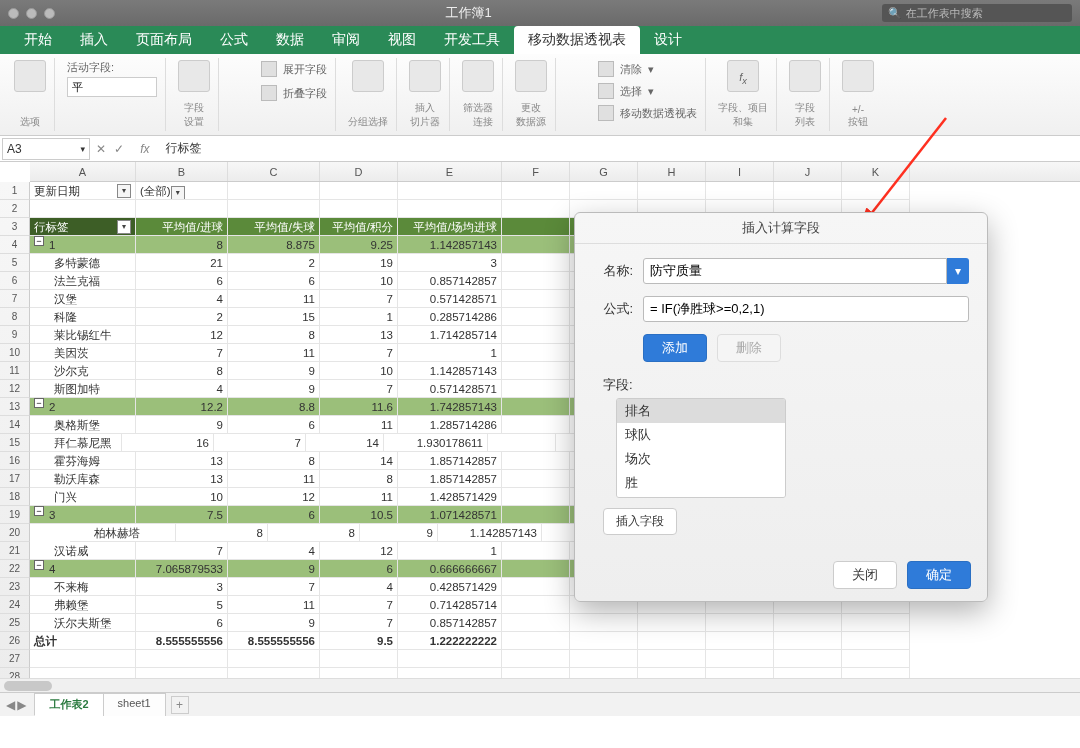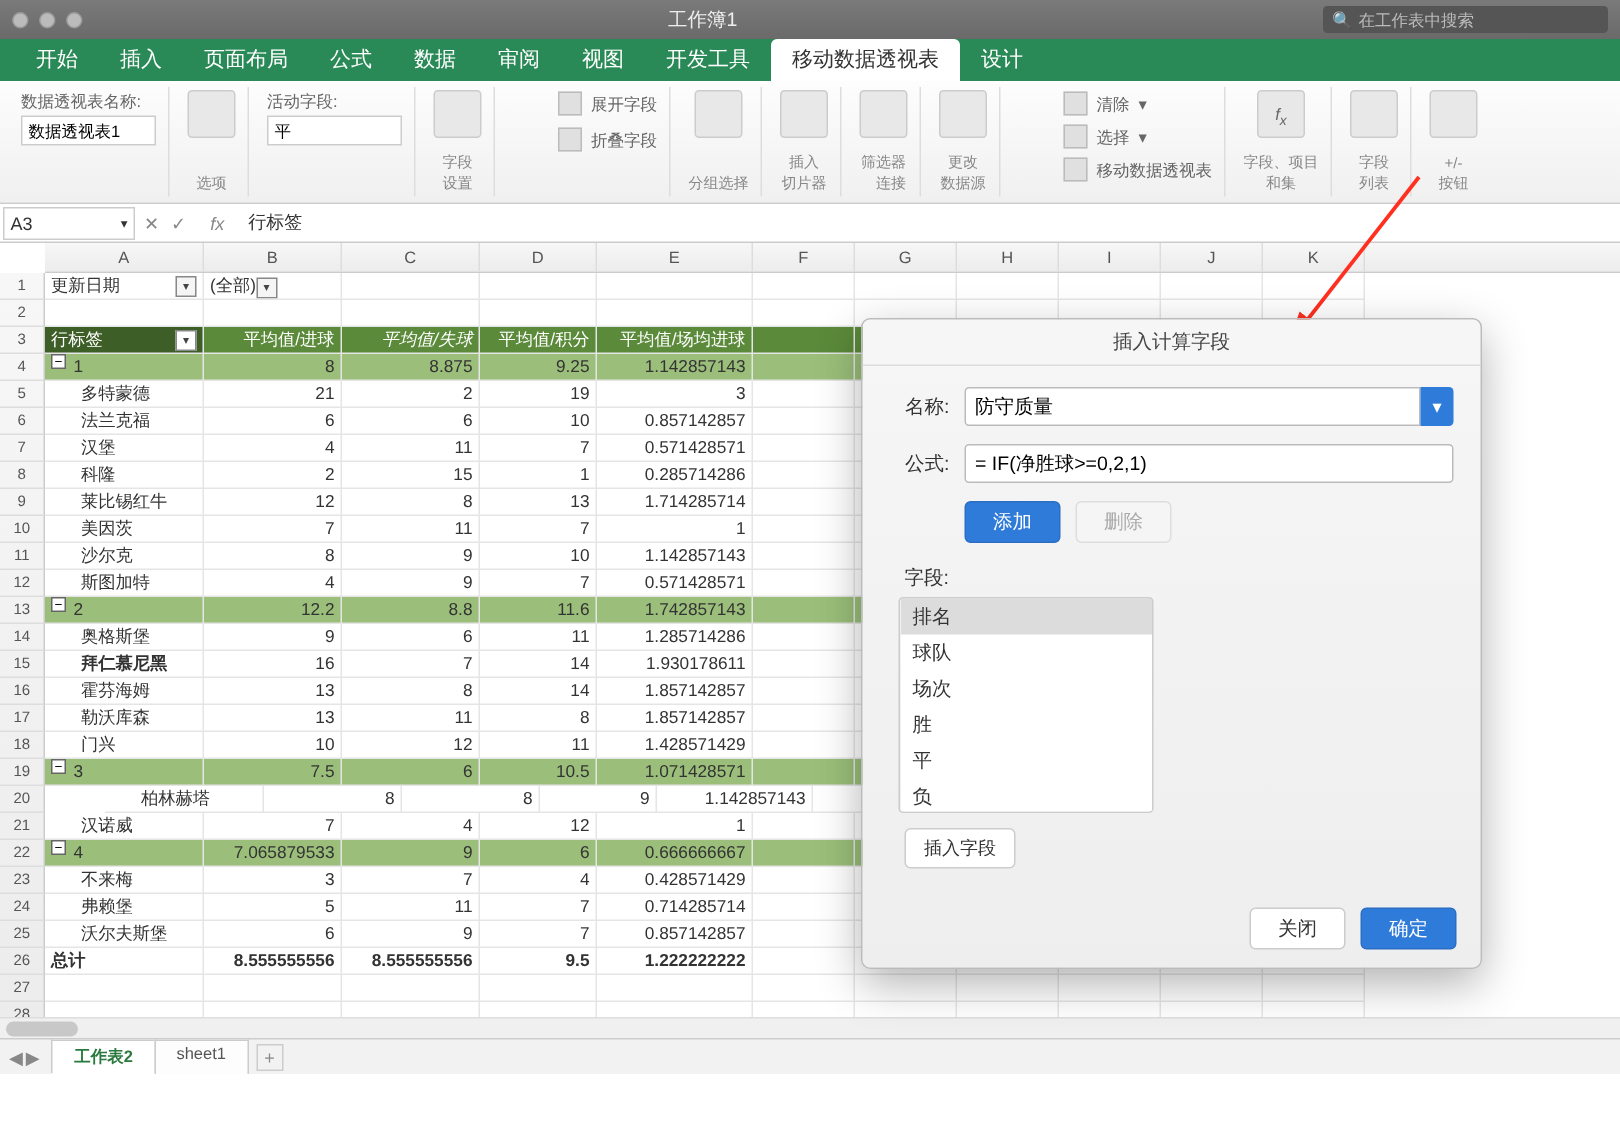--- a/index.html
+++ b/index.html
@@ -75,21 +75,21 @@
 .drow input{ flex:1; height:26px; border:1px solid #bbb; border-radius:3px; padding:0 6px; font-size:13px;}
 .name-input-wrap{ flex:1; display:flex;}
 .name-input-wrap input{ border-radius:3px 0 0 3px;}
 .name-drop{ width:22px; background:#2f7bd9; border-radius:0 3px 3px 0; display:flex; align-items:center; justify-content:center; color:#fff;}
 .dbtns{ display:flex; gap:10px; margin-left:50px; margin-bottom:14px;}
 .dbtn{ padding:4px 18px; border-radius:4px; font-size:13px;}
 .dbtn.primary{ background:#2f7bd9; color:#fff; border:1px solid #2a6fc3;}
 .dbtn.disabled{ background:#f5f5f5; color:#aaa; border:1px solid #ddd;}
 .dbtn.default{ background:#fff; border:1px solid #ccc; color:#333;}
 .fields-label{ margin-left:10px; font-size:13px; margin-bottom:4px;}
-.fields-list{ margin-left:6px; width:170px; height:144px; border:1px solid #ccc; background:#fff; overflow-y:auto; border-radius:3px;}
+.fields-list{ margin-left:23px; width:170px; height:100px; border:1px solid #ccc; background:#fff; overflow-y:auto; border-radius:3px;}
 .fields-list div{ padding:3px 8px; font-size:13px;}
 .fields-list div.sel{ background:#dcdcdc;}
 .insert-field-btn{ margin:10px 0 0 10px; padding:4px 12px; border:1px solid #ccc; border-radius:4px; background:#fff; font-size:12px; display:inline-block;}
 .dfooter{ display:flex; justify-content:flex-end; gap:10px; padding:12px 16px; }
 
 
 .hscroll{ position:absolute; bottom:24px; left:0; right:0; height:14px; background:#f0f0f0; border-top:1px solid #ddd;}
 .hscroll .thumb{ position:absolute; left:4px; top:2px; width:48px; height:10px; background:#c8c8c8; border-radius:5px;}
 
 
@@ -117,26 +117,20 @@
     <div class="ribbon-tab">公式</div>
     <div class="ribbon-tab">数据</div>
     <div class="ribbon-tab">审阅</div>
     <div class="ribbon-tab">视图</div>
     <div class="ribbon-tab">开发工具</div>
     <div class="ribbon-tab active">移动数据透视表</div>
     <div class="ribbon-tab">设计</div>
   </div>
 
 <div class="ribbon">
-  <div class="rgroup">
-    <div class="stack">
-      <span>数据透视表名称:</span>
-      <input value="数据透视表1" style="">
-    </div>
-  </div>
   <div class="rgroup">
     <div class="icon-big"></div>
     <span class="lbl">选项</span>
   </div>
   <div class="rgroup">
     <div class="stack">
       <span>活动字段:</span>
       <input value="平" style="">
     </div>
   </div>
@@ -297,21 +291,21 @@
         <div class="cell " style="width: 68px;"></div>
         <div class="cell " style="width: 68px;"></div>
         <div class="cell " style="width: 68px;"></div>
       </div>
       <div class="row r-header">
         <div class="cell " style="width: 106px;">
           <span>行标签</span>
           <span class="dropbtn" style="background:#fff;"></span>
         </div>
         <div class="cell right" style="width: 92px;">平均值/进球</div>
-        <div class="cell right" style="width: 92px; font-style: italic;">平均值/失球</div>
+        <div class="cell right" style="width: 92px;">平均值/失球</div>
         <div class="cell right" style="width: 78px;">平均值/积分</div>
         <div class="cell right" style="width: 104px;">平均值/场均进球</div>
         <div class="cell " style="width: 68px;"></div>
         <div class="cell " style="width: 68px;"></div>
         <div class="cell " style="width: 68px;"></div>
         <div class="cell " style="width: 68px;"></div>
         <div class="cell " style="width: 68px;"></div>
         <div class="cell " style="width: 68px;"></div>
       </div>
       <div class="row r-group">
@@ -457,21 +451,21 @@
         <div class="cell right" style="width: 78px;">11</div>
         <div class="cell right" style="width: 104px;">1.285714286</div>
         <div class="cell " style="width: 68px;"></div>
         <div class="cell " style="width: 68px;"></div>
         <div class="cell " style="width: 68px;"></div>
         <div class="cell " style="width: 68px;"></div>
         <div class="cell " style="width: 68px;"></div>
         <div class="cell " style="width: 68px;"></div>
       </div>
       <div class="row ">
-        <div class="cell " style="width: 106px; padding-left: 24px; font-weight: bold;">拜仁慕尼黑</div>
+        <div class="cell " style="width: 92px; padding-left: 24px;">拜仁慕尼黑</div>
         <div class="cell right" style="width: 92px;">16</div>
         <div class="cell right" style="width: 92px;">7</div>
         <div class="cell right" style="width: 78px;">14</div>
         <div class="cell right" style="width: 104px;">1.930178611</div>
         <div class="cell " style="width: 68px;"></div>
         <div class="cell " style="width: 68px;"></div>
         <div class="cell " style="width: 68px;"></div>
         <div class="cell " style="width: 68px;"></div>
         <div class="cell " style="width: 68px;"></div>
         <div class="cell " style="width: 68px;"></div>

